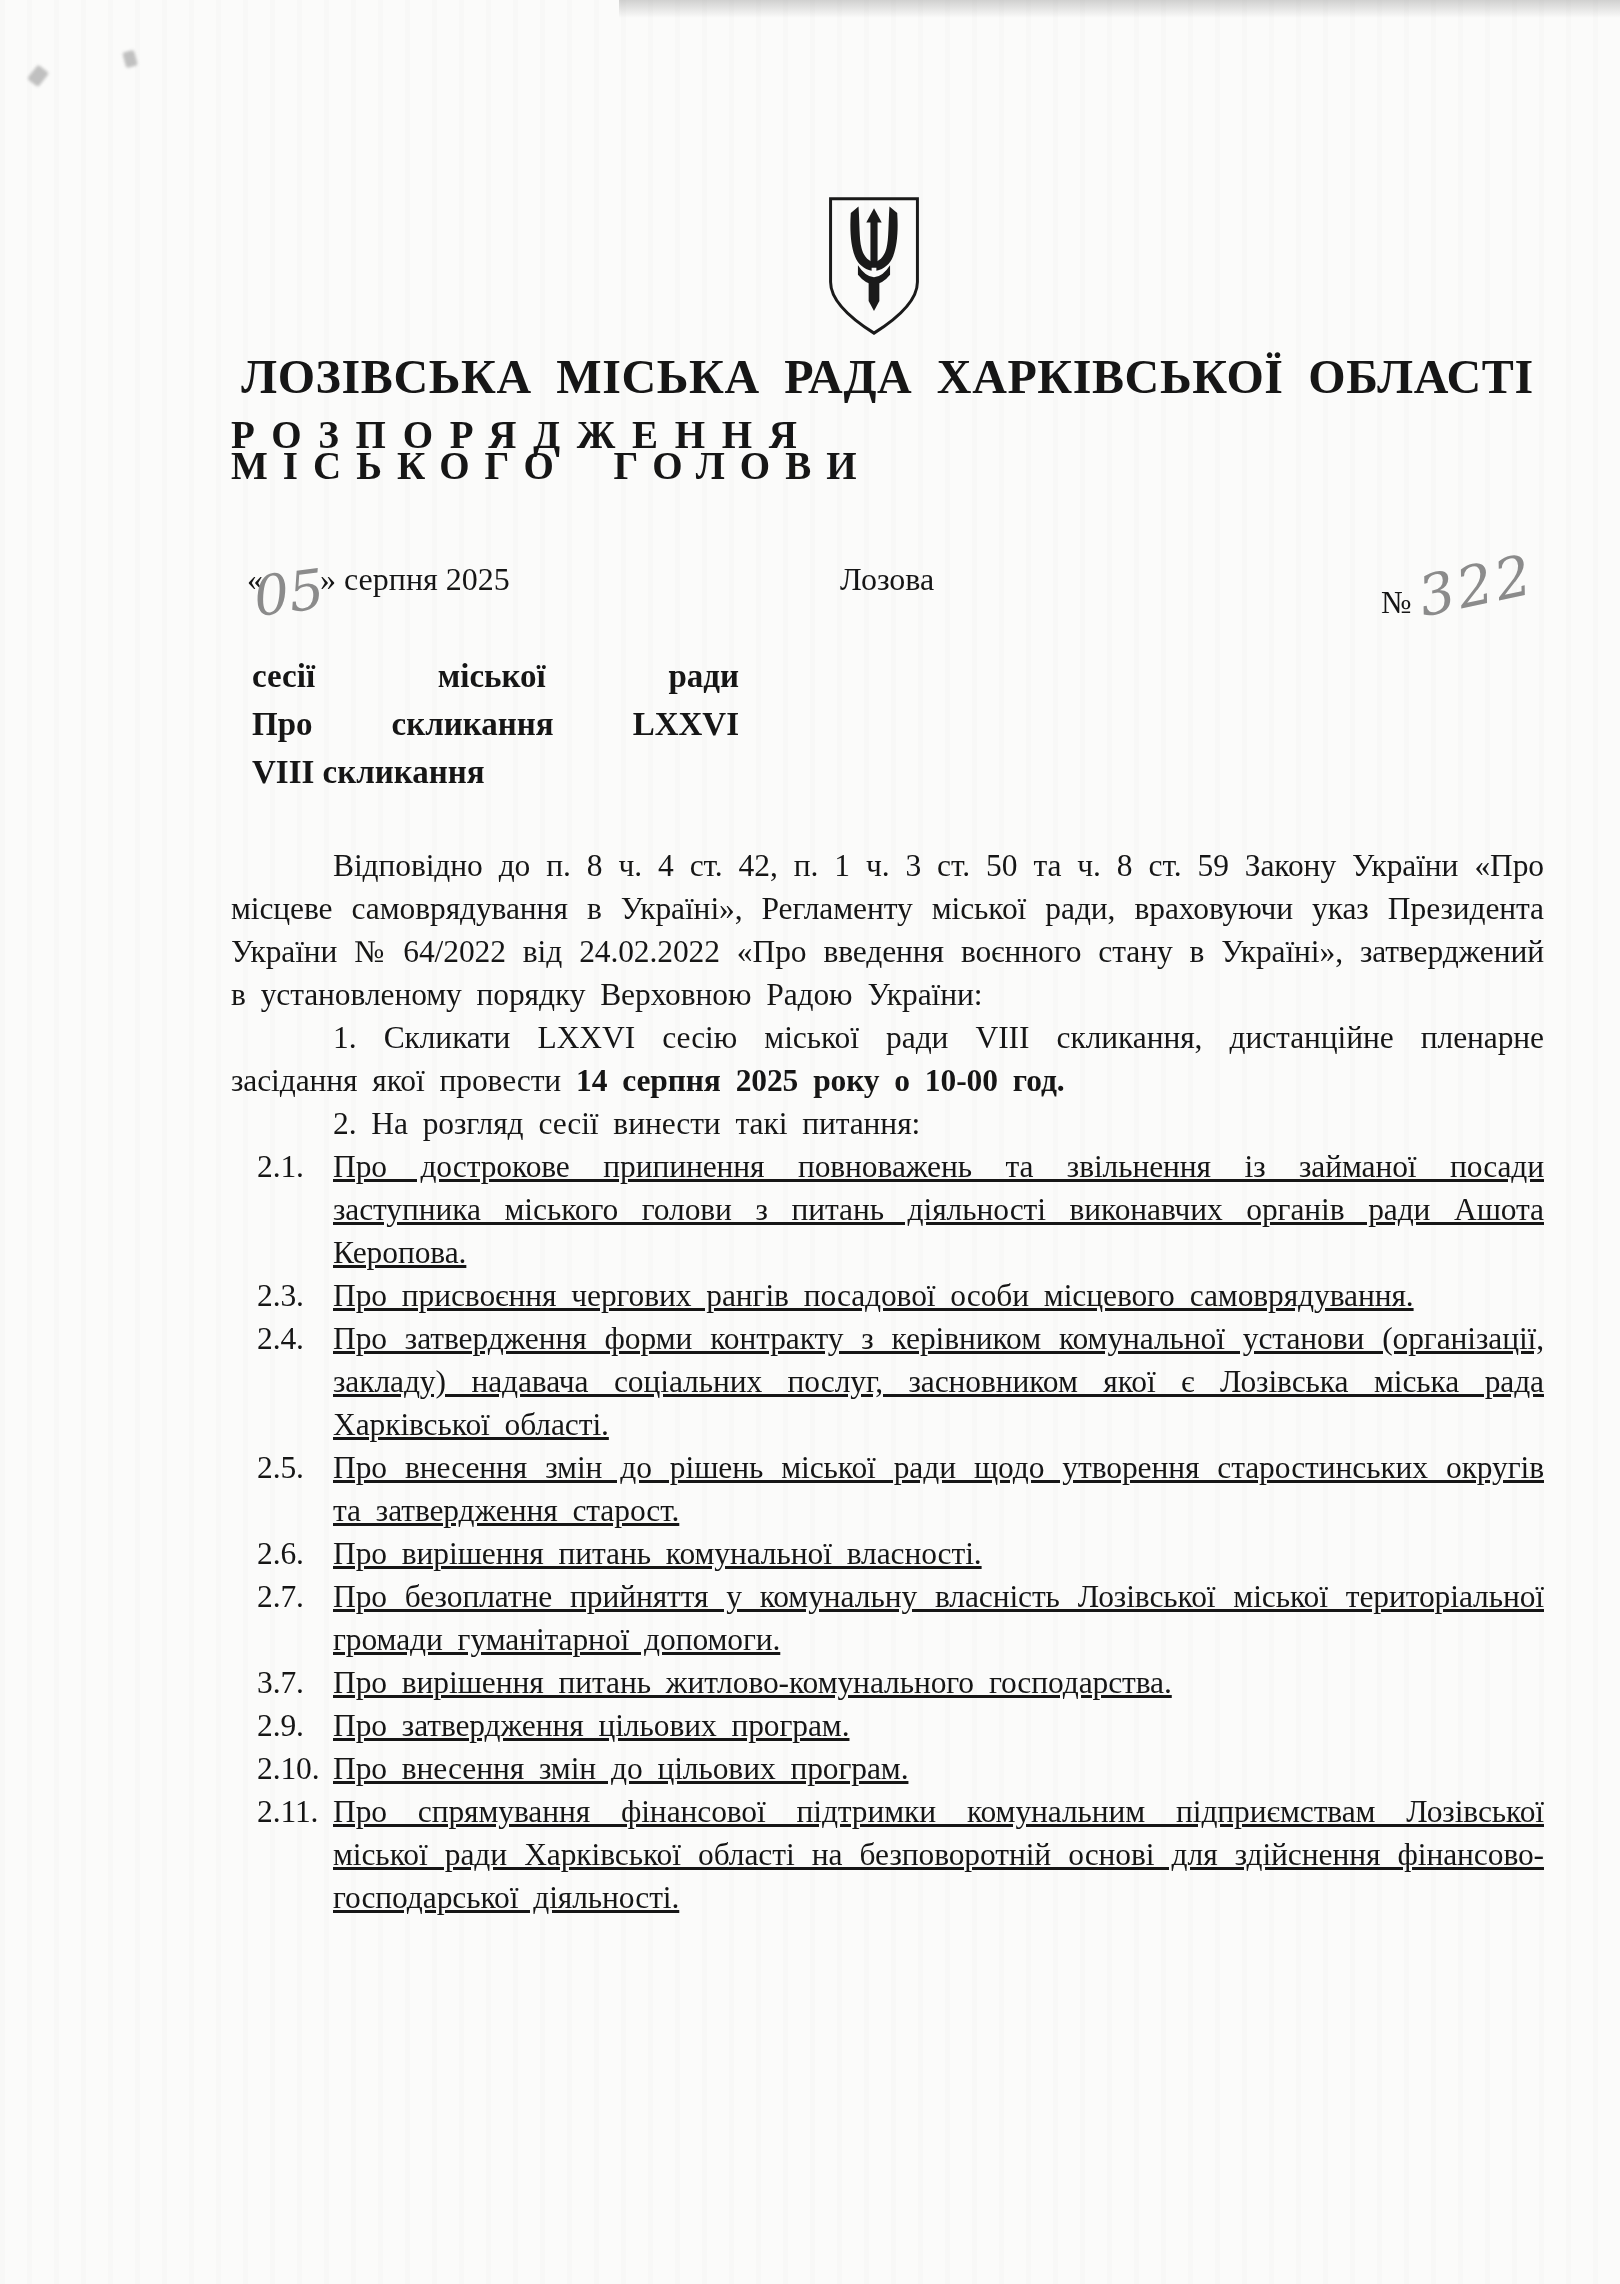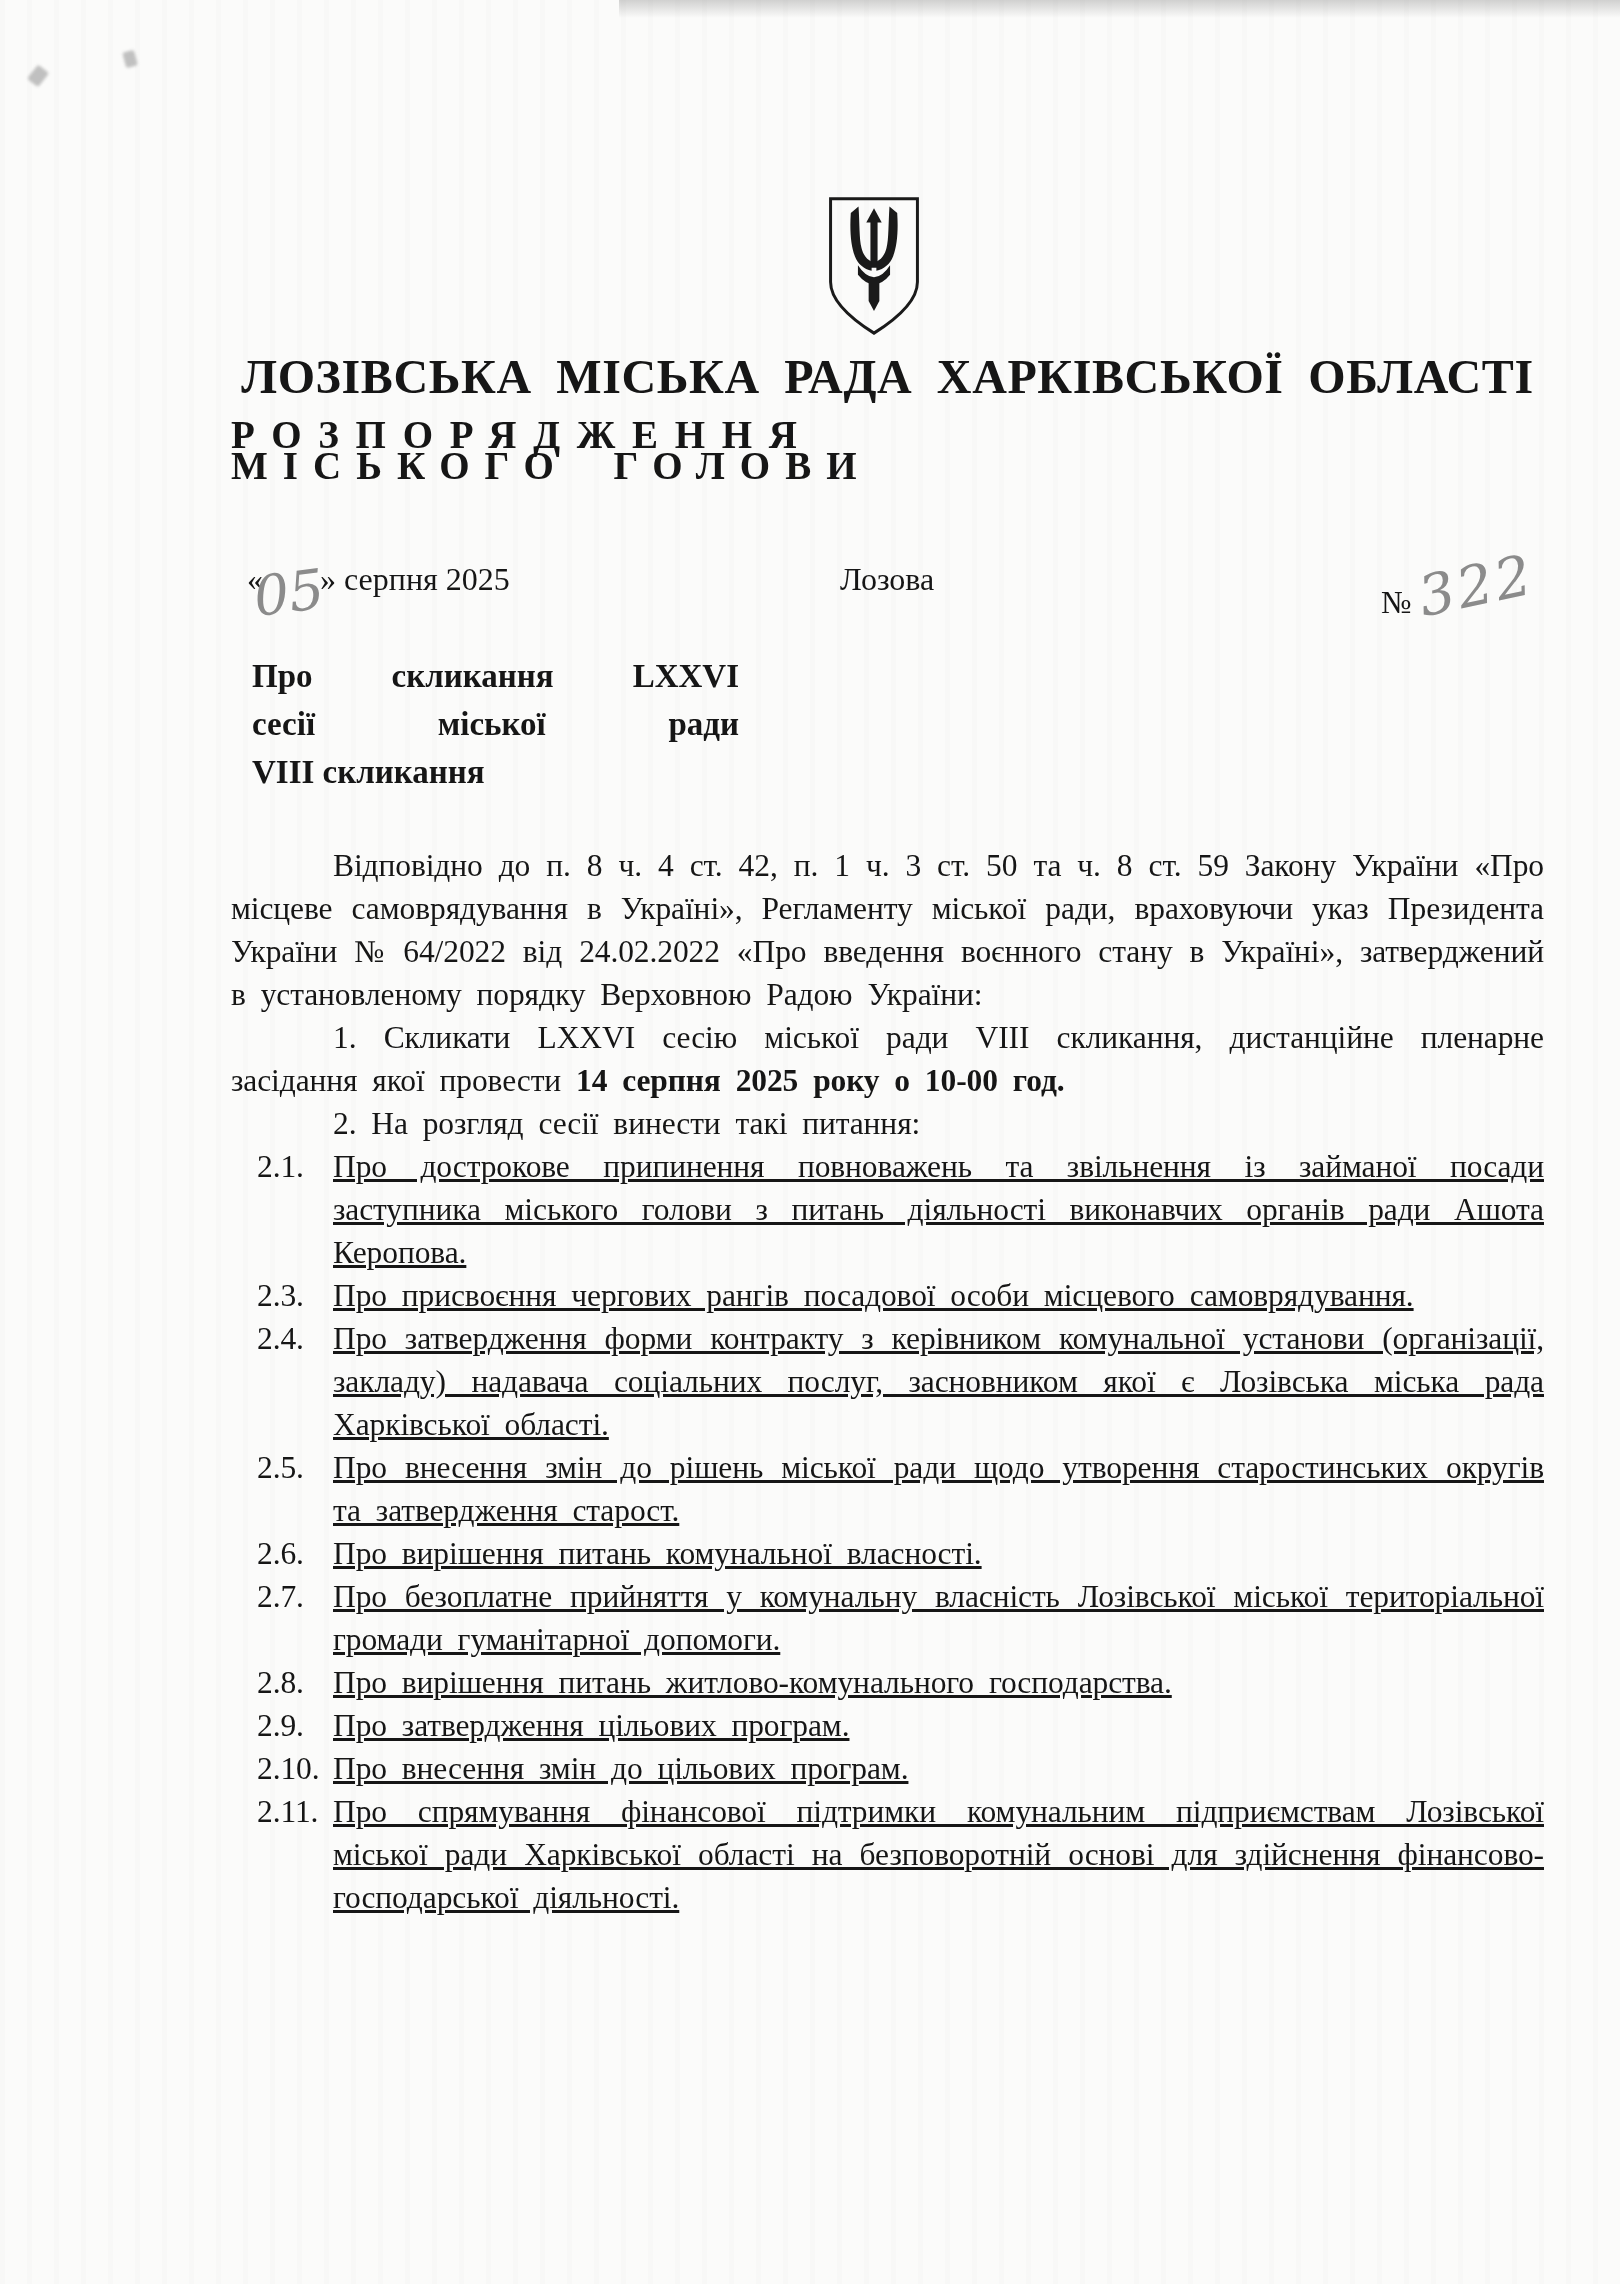--- a/index.html
+++ b/index.html
@@ -95,28 +95,28 @@
   <span>серпня 2025</span>
 </div>
 <div class="meta meta-place">Лозова</div>
 <div class="meta meta-no">
   <span>№</span>
   <span class="hand hand-no">322</span>
 </div>
 
 <div class="subject">
   <div class="jline">
+    <span>сесії</span>
+    <span>міської</span>
+    <span>ради</span>
+  </div>
+  <div class="jline">
     <span>Про</span>
     <span>скликання</span>
     <span>LXXVI</span>
-  </div>
-  <div class="jline">
-    <span>сесії</span>
-    <span>міської</span>
-    <span>ради</span>
   </div>
   <div>VIII скликання</div>
 </div>
 
 <div class="doc-body">
   <p>Відповідно до п. 8 ч. 4 ст. 42, п. 1 ч. 3 ст. 50 та ч. 8 ст. 59 Закону України «Про місцеве самоврядування в Україні», Регламенту міської ради, враховуючи указ Президента України № 64/2022 від 24.02.2022 «Про введення воєнного стану в Україні», затверджений в установленому порядку Верховною Радою України:</p>
   <p><span>1. Скликати LXXVI сесію міської ради VIII скликання, дистанційне пленарне засідання якої провести </span><b>14 серпня 2025 року о 10-00 год.</b></p>
   <p>2. На розгляд сесії винести такі питання:</p>
 
   <div class="subitem">
@@ -137,21 +137,21 @@
   </div>
   <div class="subitem">
     <span class="num">2.6.</span>
     <span class="txt">Про вирішення питань комунальної власності.</span>
   </div>
   <div class="subitem">
     <span class="num">2.7.</span>
     <span class="txt">Про безоплатне прийняття у комунальну власність Лозівської міської територіальної громади гуманітарної допомоги.</span>
   </div>
   <div class="subitem">
-    <span class="num">2.8.</span>
+    <span class="num">3.7.</span>
     <span class="txt">Про вирішення питань житлово-комунального господарства.</span>
   </div>
   <div class="subitem">
     <span class="num">2.9.</span>
     <span class="txt">Про затвердження цільових програм.</span>
   </div>
   <div class="subitem">
     <span class="num">2.10.</span>
     <span class="txt">Про внесення змін до цільових програм.</span>
   </div>

